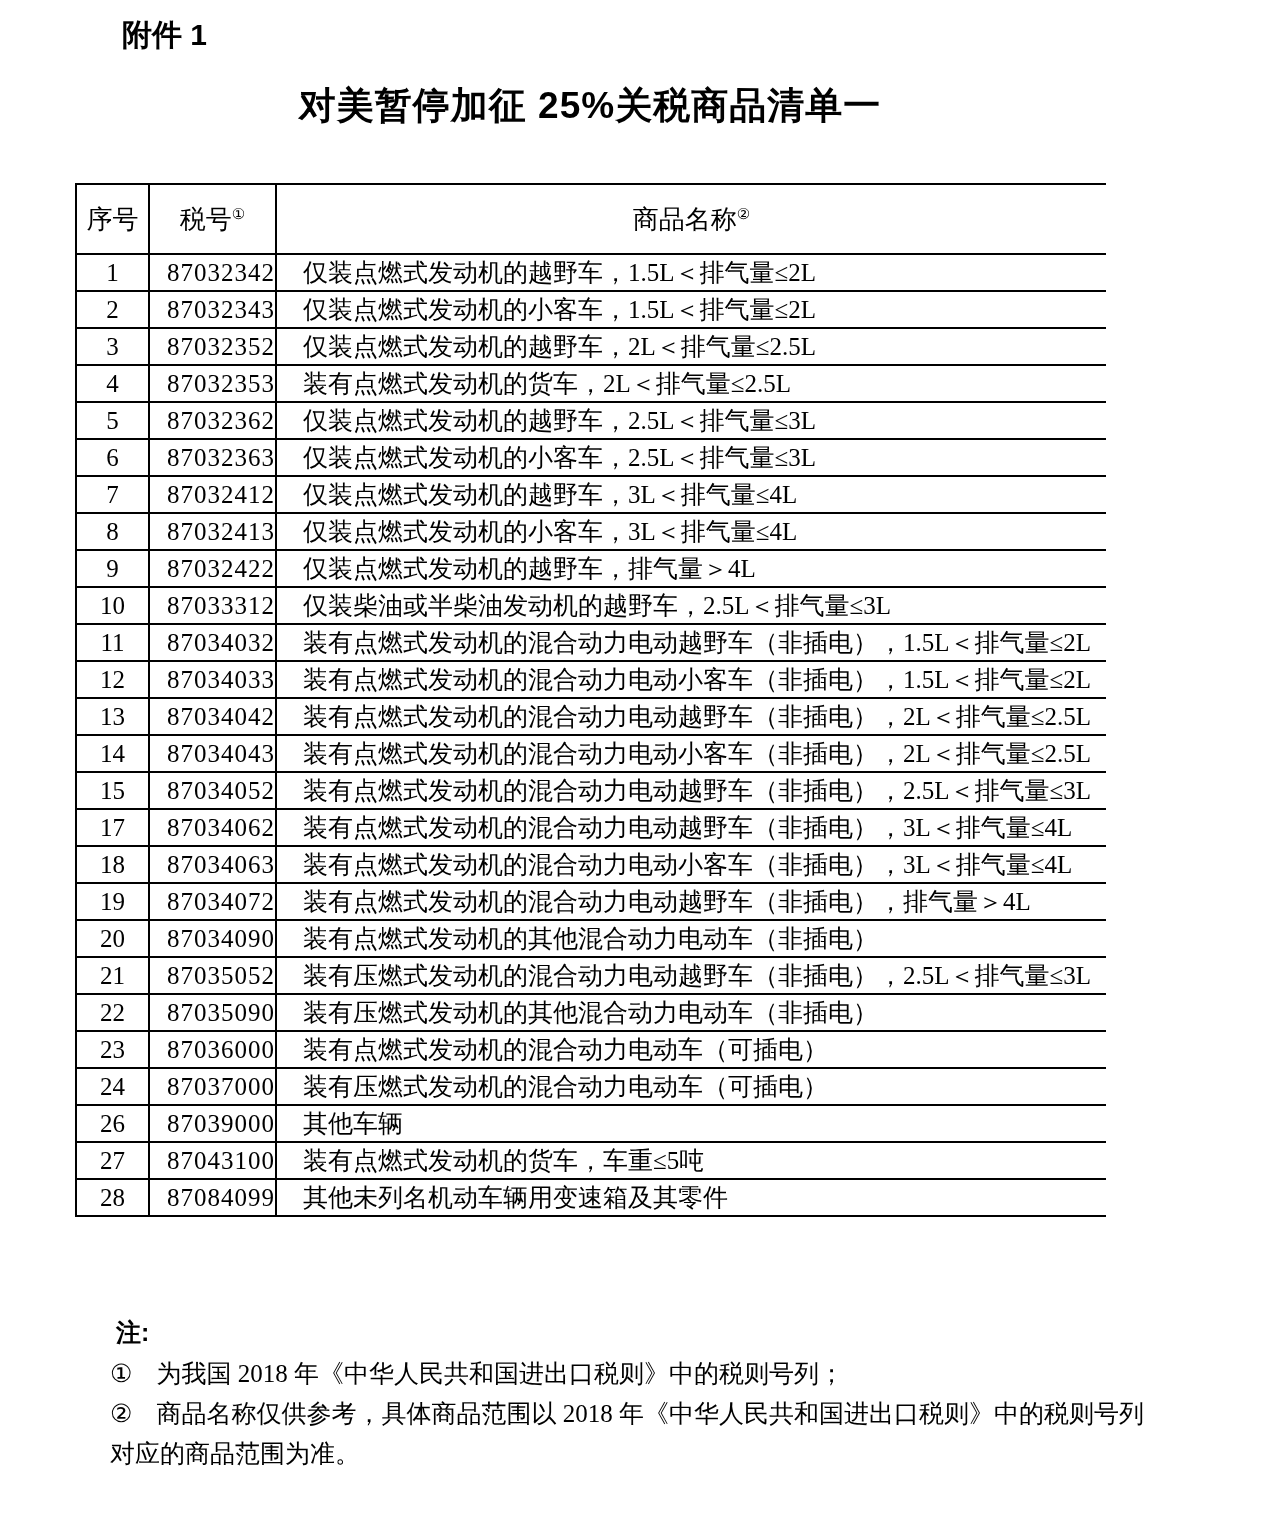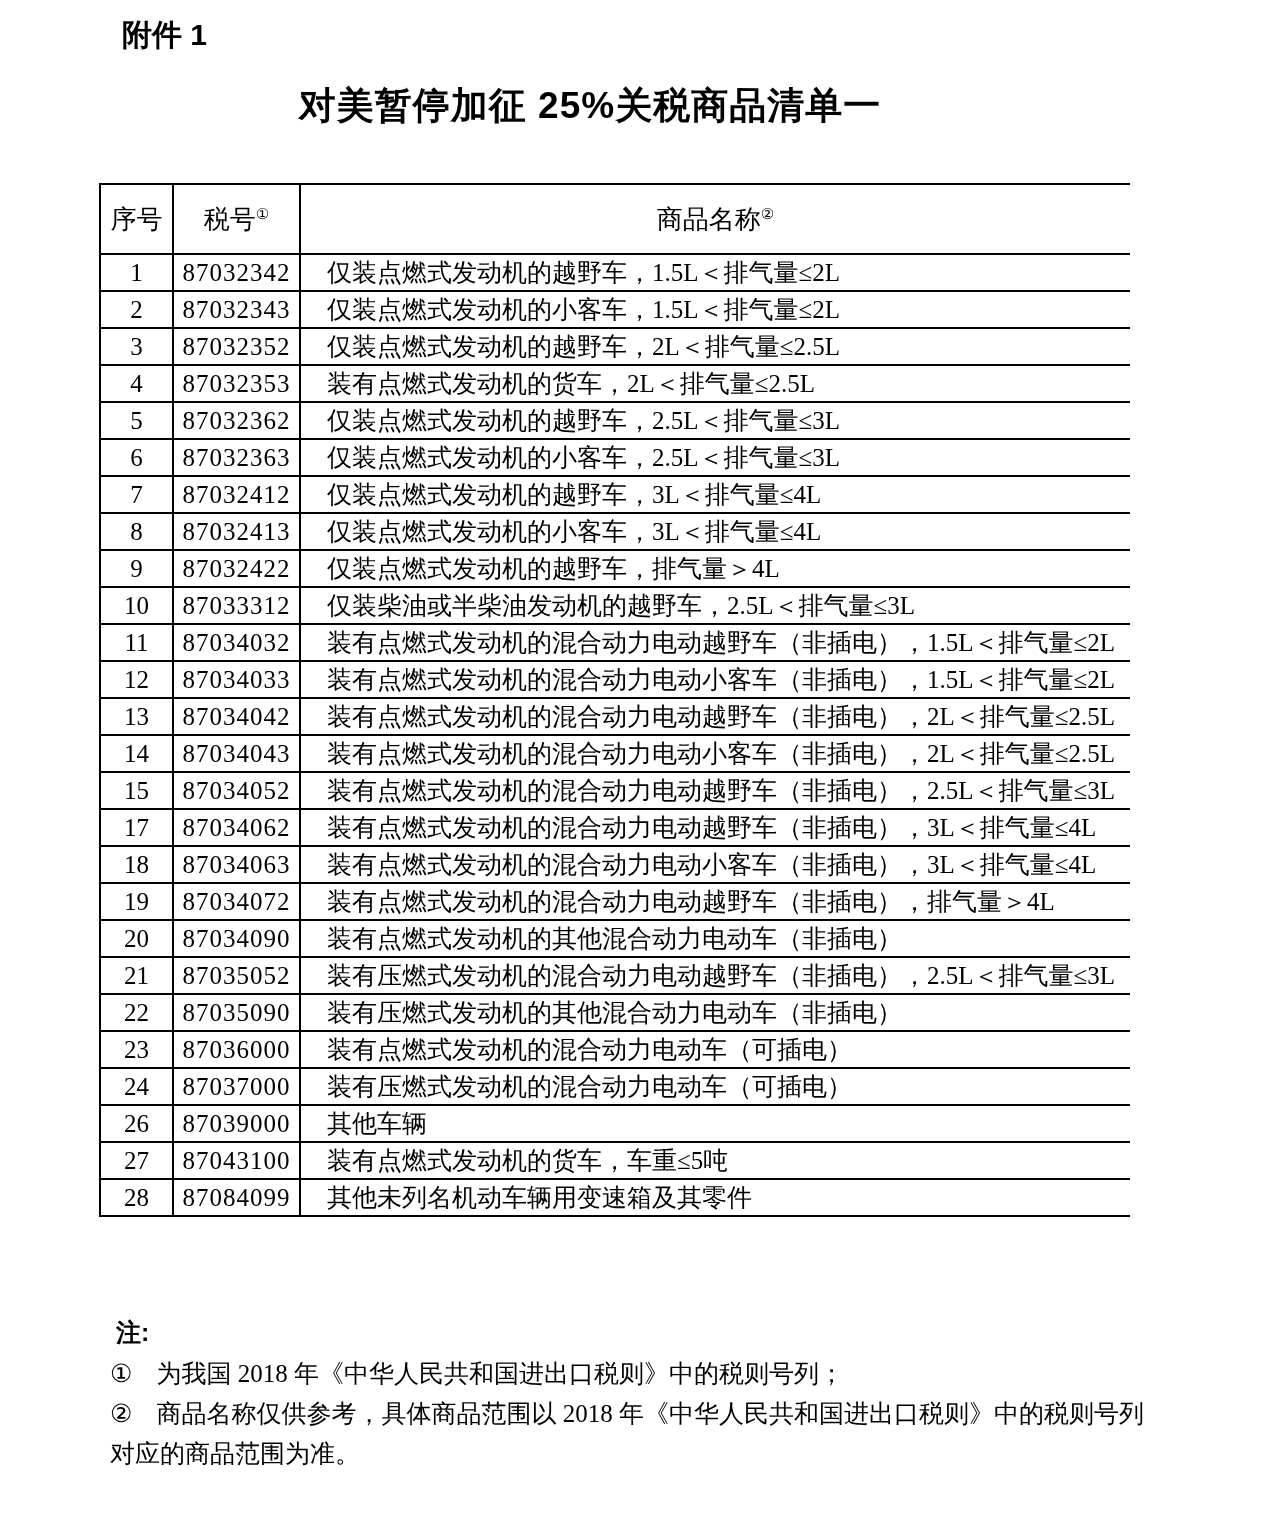--- a/index.html
+++ b/index.html
@@ -18,41 +18,41 @@
   }
   .title{
     position:absolute;left:75px;top:84px;width:1030px;
     text-align:center;
     font-family:"Liberation Sans","DejaVu Sans",sans-serif;
     font-weight:bold;font-size:37px;line-height:44px;letter-spacing:1px;
   }
 
   table.tariff{
     position:absolute;left:75px;top:183px;width:1030px;
-    border-collapse:collapse;table-layout:fixed;margin-left:24px;
+    border-collapse:collapse;table-layout:fixed;
   }
   col.c1{width:73px}
   col.c2{width:127px}
   col.c3{width:830px}
   .tariff th,.tariff td{
     border-top:2px solid #000;
     border-bottom:2px solid #000;
     border-left:2px solid #000;
     padding:0;
     overflow:hidden;white-space:nowrap;
   }
   .tariff th:last-child,.tariff td:last-child{border-right:none;}
   .tariff th{
     height:68px;font-weight:normal;font-size:26px;
     text-align:center;vertical-align:middle;
   }
   .tariff th sup{font-size:15px;line-height:0;vertical-align:9px;}
   .tariff td{height:35px;font-size:25px;vertical-align:middle;}
   td.no{text-align:center;}
-  td.code{text-align:center;letter-spacing:1px;}
+  td.code{text-align:right;letter-spacing:1px;}
   td.name{text-align:left;padding-left:26px;}
 
   .notes{
     position:absolute;left:110px;top:1312px;width:1050px;
     font-size:25px;line-height:40px;
   }
   .notes-label{
     font-family:"Liberation Sans","DejaVu Sans",sans-serif;
     font-weight:bold;font-size:25px;line-height:40px;margin:0 0 2px 6px;
   }

